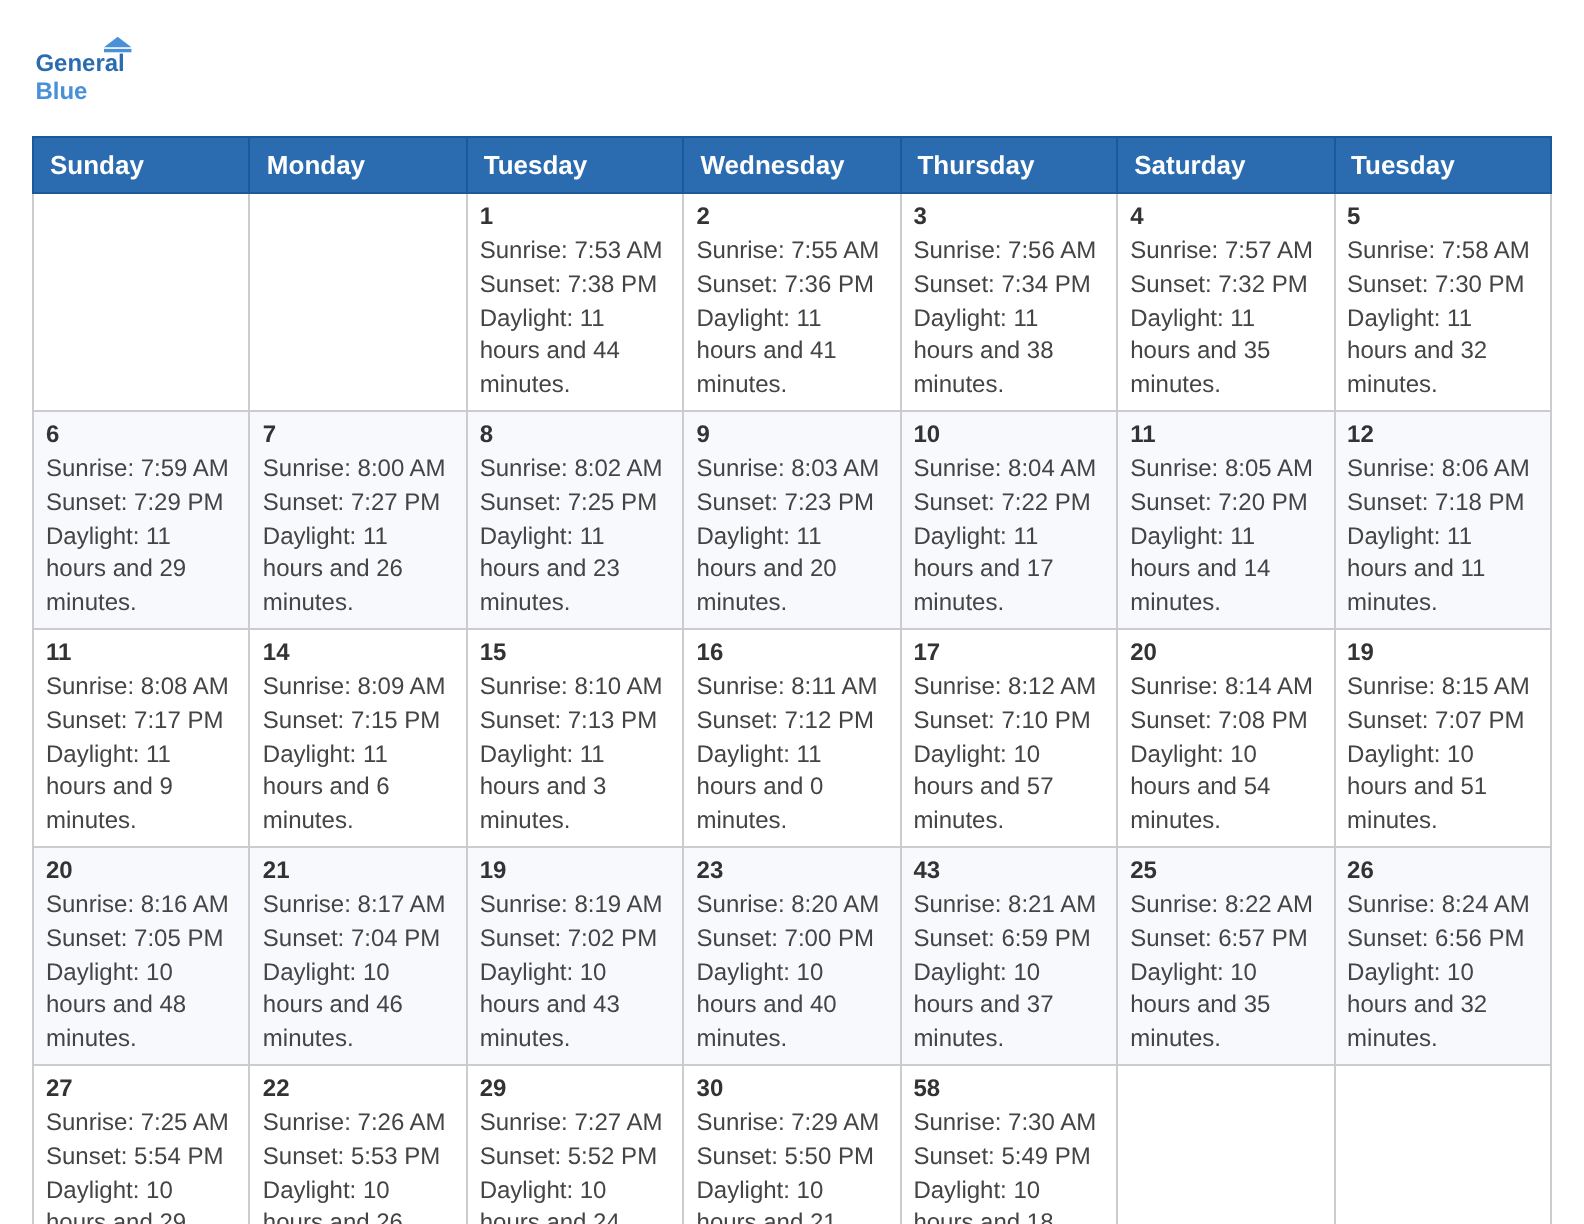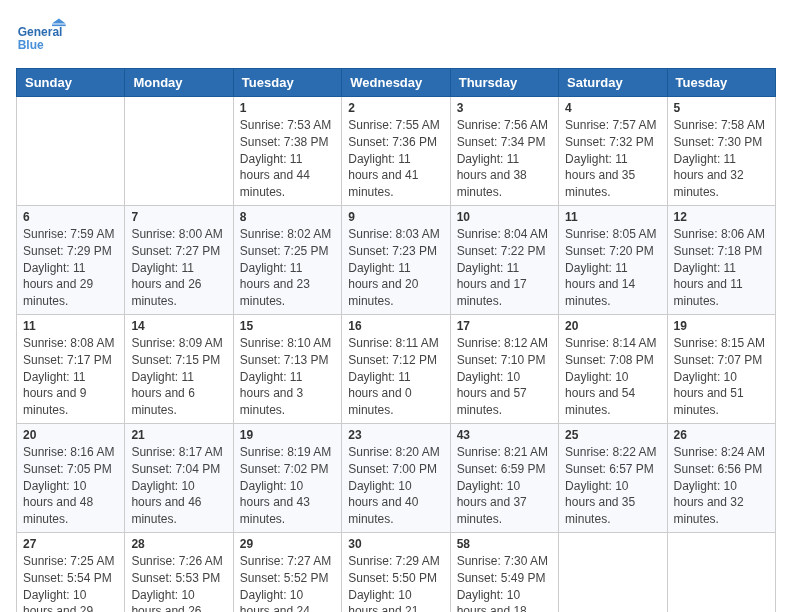--- a/index.html
+++ b/index.html
@@ -226,21 +226,21 @@
           <span class="day-num">26</span>
           <div class="day-detail">Sunrise: 8:24 AM<br>Sunset: 6:56 PM<br>Daylight: 10 hours and 32 minutes.</div>
         </td>
       </tr>
       <tr>
         <td>
           <span class="day-num">27</span>
           <div class="day-detail">Sunrise: 7:25 AM<br>Sunset: 5:54 PM<br>Daylight: 10 hours and 29 minutes.</div>
         </td>
         <td>
-          <span class="day-num">28</span>
+          <span class="day-num">22</span>
           <div class="day-detail">Sunrise: 7:26 AM<br>Sunset: 5:53 PM<br>Daylight: 10 hours and 26 minutes.</div>
         </td>
         <td>
           <span class="day-num">29</span>
           <div class="day-detail">Sunrise: 7:27 AM<br>Sunset: 5:52 PM<br>Daylight: 10 hours and 24 minutes.</div>
         </td>
         <td>
           <span class="day-num">30</span>
           <div class="day-detail">Sunrise: 7:29 AM<br>Sunset: 5:50 PM<br>Daylight: 10 hours and 21 minutes.</div>
         </td>

